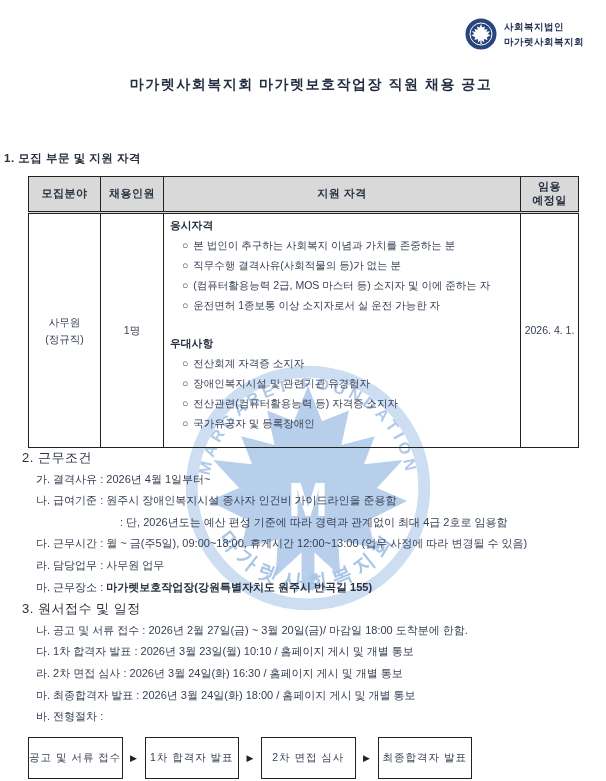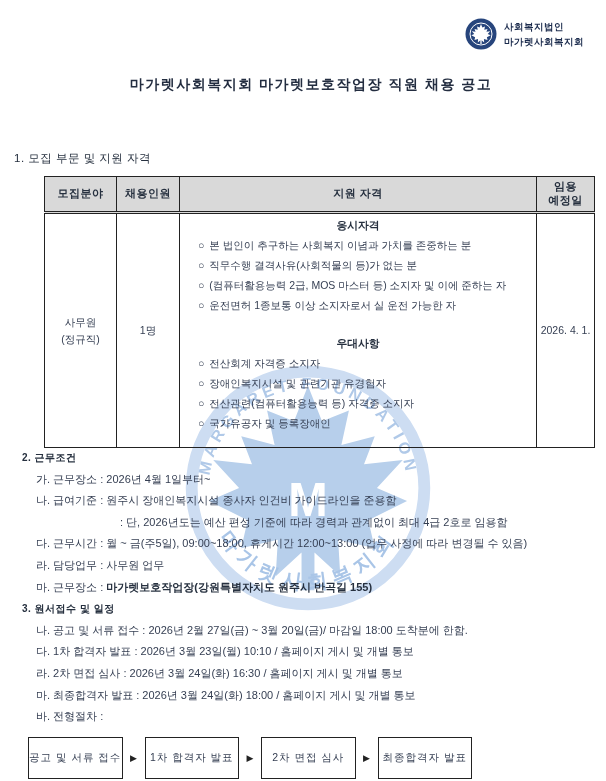--- a/index.html
+++ b/index.html
@@ -12,40 +12,40 @@
   }
   
   .watermark { position:absolute; left:168px; top:348px; width:280px; height:280px; z-index:0; pointer-events:none; }
   
   .logo { position:absolute; top:18px; right:22px; display:flex; align-items:center; gap:7px; z-index:2; }
   .logo-text { font-size:9.5px; font-weight:bold; color:#1b2b4d; line-height:1.6; letter-spacing:0.5px; }
   
   .title { position:absolute; top:76px; left:8px; width:100%; text-align:center;
            font-size:14px; font-weight:bold; letter-spacing:1.5px; color:#232d40; z-index:1; white-space:nowrap; }
   .intro { position:absolute; top:108px; left:28px; font-size:11px; z-index:1; white-space:nowrap; }
-  .sec1-head { position:absolute; top:151px; left:14px; font-size:11.5px; font-weight:normal; letter-spacing:0.5px; color:#26303f; z-index:1; }
+  .sec1-head { position:absolute; top:151px; left:4px; font-size:11.5px; font-weight:bold; letter-spacing:0.5px; color:#26303f; z-index:1; }
   
   table.recruit { position:absolute; top:176px; left:28px; width:550px; height:272px;
                   border-collapse:collapse; table-layout:fixed; z-index:1; font-size:10.5px; }
-  table.recruit th, table.recruit td { border:1px solid #222;text-align:center; }
-  table.recruit { border:1.5px solid #222;margin-left:16px; }
+  table.recruit th, table.recruit td { border:1px solid #222; }
+  table.recruit { border:1.5px solid #222; }
   table.recruit th {
     background:#d9d9d9; font-size:11px; font-weight:bold; color:#26303f;
     height:36px; text-align:center; vertical-align:middle; line-height:1.25;
     border-bottom:3px double #222; letter-spacing:0.5px;
   }
   td.c-field, td.c-count, td.c-date { text-align:center; vertical-align:middle; line-height:1.6; }
   td.c-qual { vertical-align:top; padding:1px 6px 4px 6px; }
   .qual-title { font-weight:bold; color:#26303f; font-size:10.8px; line-height:20px; }
   .qual-item { display:flex; gap:5px; padding-left:12px; line-height:20px; white-space:nowrap; }
   .qual-gap { height:18px; }
   .bullet { flex:0 0 auto; }
   
   .sections { position:absolute; top:447px; left:22px; width:570px; z-index:1; font-size:11px; line-height:21.6px; }
-  .sec-head { font-weight:bold; font-size:10px; letter-spacing:0.5px; color:#26303f; }
+  .sec-head { font-weight:normal; font-size:13px; letter-spacing:0.5px; color:#26303f; }
   .sec-item { padding-left:14px; white-space:nowrap; }
   .sec-item.cont { padding-left:98px; }
   .bold-val { font-weight:bold; color:#26303f; }
   a.email { color:#a21a9e; text-decoration:underline; cursor:pointer; }
   
   .flow { position:absolute; top:737px; left:28px; width:444px; display:flex; align-items:center; z-index:1; }
   .flow-box { flex:1 1 0; height:42px; border:1px solid #222; display:flex; align-items:center; justify-content:center;
               font-size:10.5px; letter-spacing:1px; white-space:nowrap; background:transparent; }
   .flow-arrow { flex:0 0 22px; text-align:center; font-size:9px; color:#222; }
 </style>
@@ -152,21 +152,21 @@
             <span>국가유공자 및 등록장애인</span>
           </div>
         </td>
         <td class="c-date">2026. 4. 1.</td>
       </tr>
     </tbody>
   </table>
 
   <div class="sections">
     <div class="sec-head">2. 근무조건</div>
-    <div class="sec-item">가. 근무장소 : 2026년 4월 1일부터~</div>
+    <div class="sec-item">가. 결격사유 : 2026년 4월 1일부터~</div>
     <div class="sec-item">나. 급여기준 : 원주시 장애인복지시설 종사자 인건비 가이드라인을 준용함</div>
     <div class="sec-item cont">: 단, 2026년도는 예산 편성 기준에 따라 경력과 관계없이 최대 4급 2호로 임용함</div>
     <div class="sec-item">다. 근무시간 : 월 ~ 금(주5일), 09:00~18:00, 휴게시간 12:00~13:00 (업무 사정에 따라 변경될 수 있음)</div>
     <div class="sec-item">라. 담당업무 : 사무원 업무</div>
     <div class="sec-item"><span>마. 근무장소 : </span><span class="bold-val">마가렛보호작업장(강원특별자치도 원주시 반곡길 155)</span></div>
 
     <div class="sec-head">3. 원서접수 및 일정</div>
     <div class="sec-item">나. 공고 및 서류 접수 : 2026년 2월 27일(금) ~ 3월 20일(금)/ 마감일 18:00 도착분에 한함.</div>
     <div class="sec-item">다. 1차 합격자 발표 : 2026년 3월 23일(월) 10:10 / 홈페이지 게시 및 개별 통보</div>
     <div class="sec-item">라. 2차 면접 심사 : 2026년 3월 24일(화) 16:30 / 홈페이지 게시 및 개별 통보</div>

